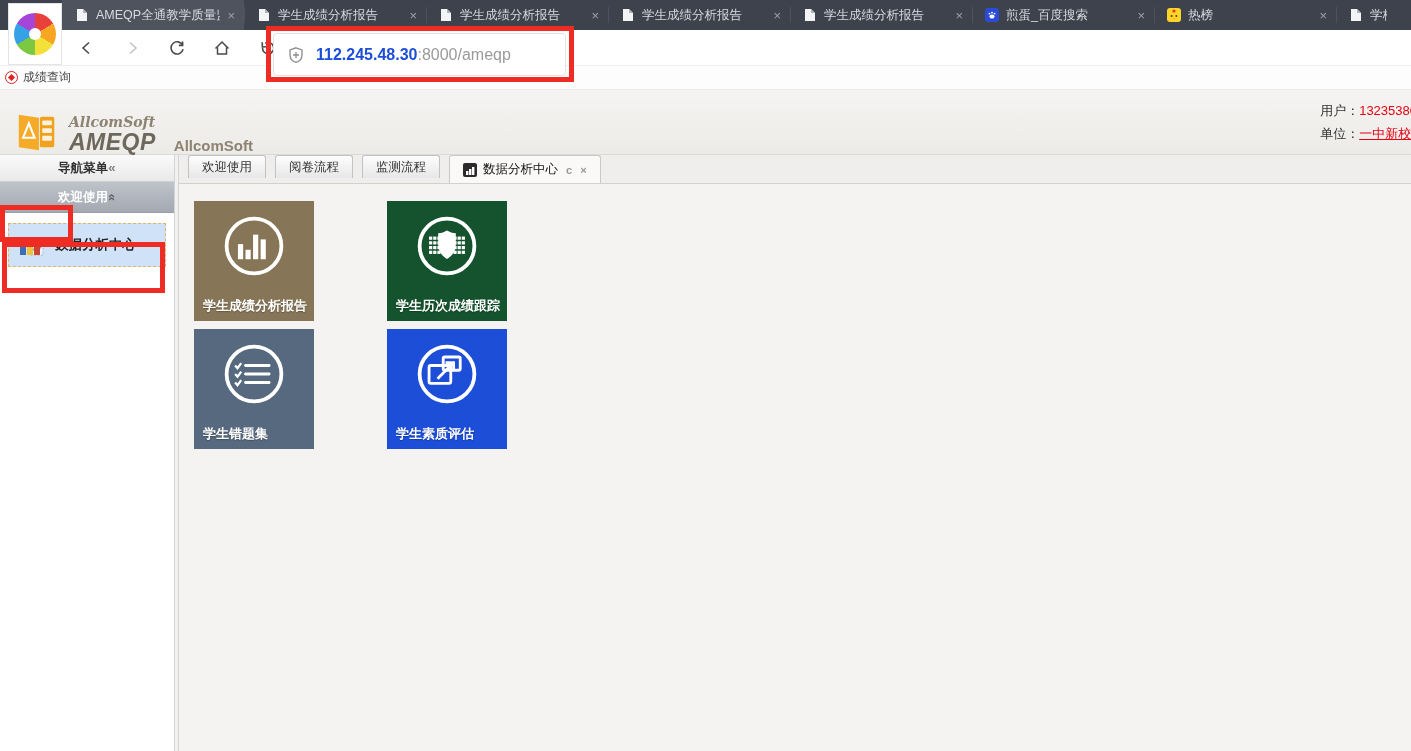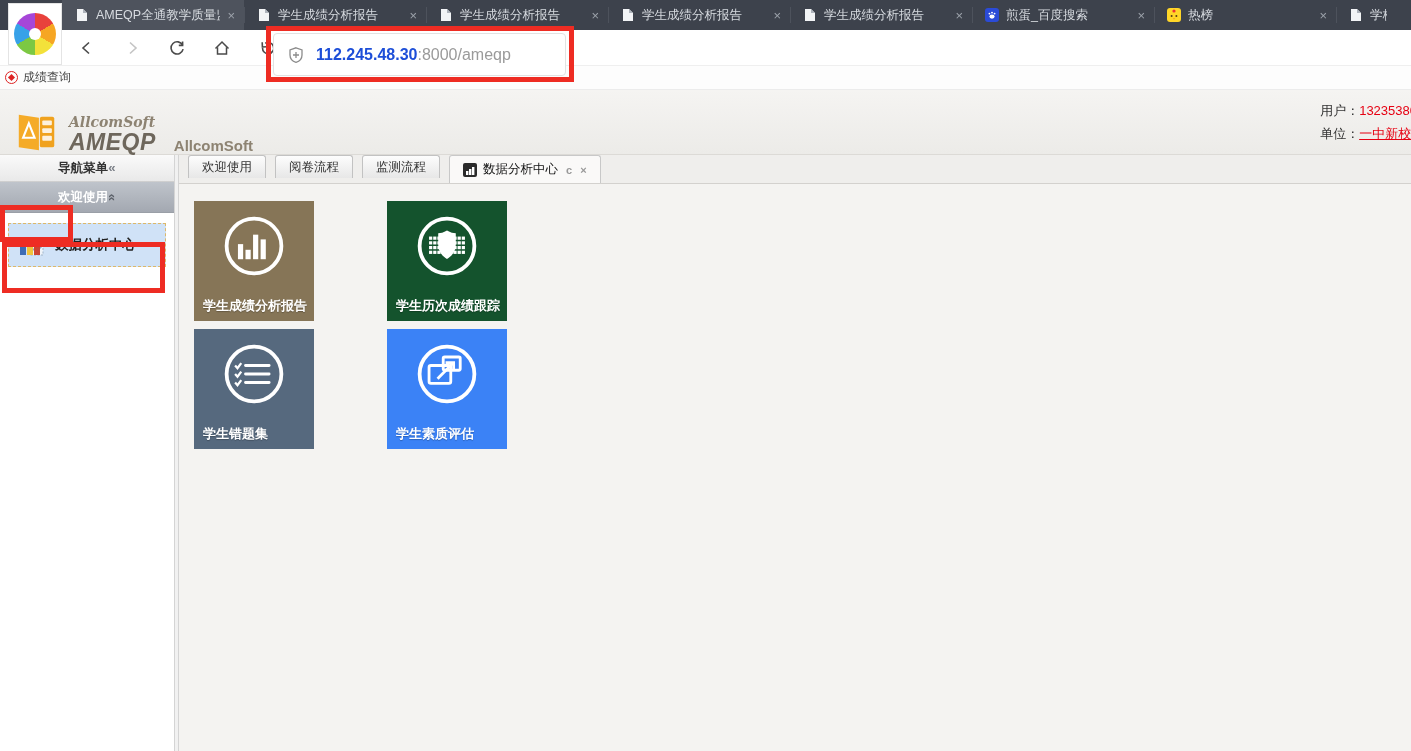--- a/index.html
+++ b/index.html
@@ -345,21 +345,21 @@
               <line x1="27" y1="45" x2="52" y2="45"></line>
           </g>
           <g stroke="#fff" stroke-width="2.4" fill="none">
             <polyline points="16,27 18.5,29.8 22.5,24.5"></polyline>
               <polyline points="16,36 18.5,38.8 22.5,33.5"></polyline>
               <polyline points="16,45 18.5,47.8 22.5,42.5"></polyline>
           </g>
         </svg>
         <span class="tlabel">学生错题集</span>
       </div>
-      <div class="tile tile4" style="background: #3b82f6;">
+      <div class="tile tile4" style="background: #1d4ed8;">
         <svg width="68" height="68" viewBox="0 0 72 72">
           <circle cx="36" cy="36" r="29" fill="none" stroke="#fff" stroke-width="4"></circle>
           <g stroke="#fff" stroke-width="3" fill="none">
             <rect x="17" y="27" width="23" height="19" rx="2"></rect>
             <rect x="32" y="18" width="18" height="14" rx="1.5"></rect>
             <path d="M26 41 L42 25"></path>
             <path d="M34.5 24 L43 24 L43 32.5"></path>
           </g>
         </svg>
         <span class="tlabel">学生素质评估</span>

